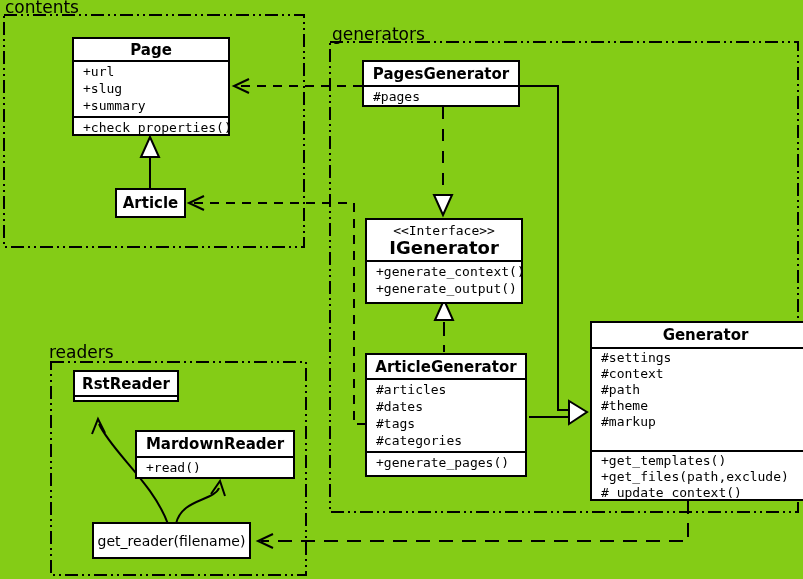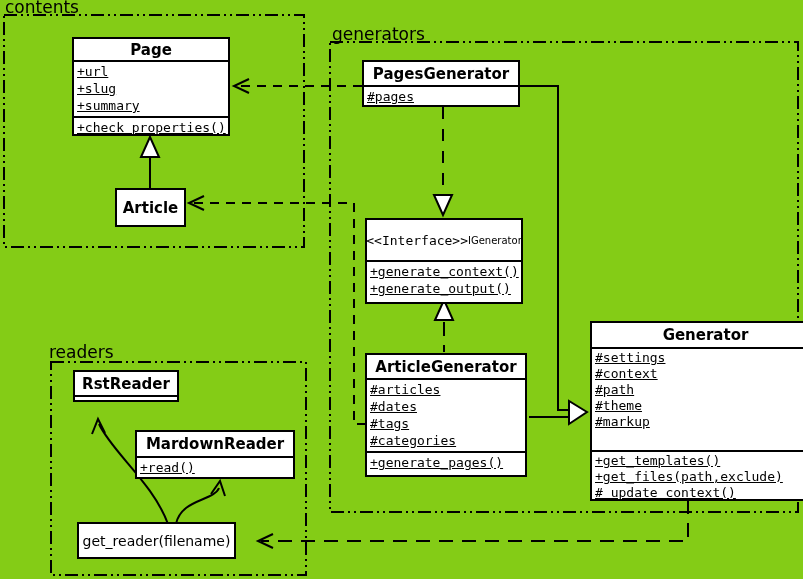--- a/index.html
+++ b/index.html
@@ -4,24 +4,24 @@
 <style>
   html,body{margin:0;padding:0;background:#fff;}
   .canvas{position:relative;width:803px;height:579px;background:#84cc16;
           font-family:"DejaVu Sans",sans-serif;color:#000;overflow:hidden;}
   .layer{position:absolute;left:0;top:0;}
   .pkg-label{position:absolute;font-size:17px;line-height:17px;color:#000;background:transparent;}
   .cls{position:absolute;background:#fff;border:2px solid #000;box-sizing:border-box;
        display:flex;flex-direction:column;overflow:hidden;}
   .cls-title{font-weight:bold;font-size:15px;display:flex;align-items:center;justify-content:center;
              flex:0 0 auto;text-align:center;}
-  .cls-title.two-line{flex-direction:row;justify-content:center;}
+  .cls-title.two-line{flex-direction:column;justify-content:center;}
   .stereotype{font-family:"DejaVu Sans Mono",monospace;font-weight:normal;font-size:13px;line-height:15px;}
-  .big-title{font-weight:normal;font-size:10px;line-height:19px;}
-  .sec{border-top:2px solid #000;padding:1px 2px 0 3px;flex:0 0 auto;overflow:hidden;text-decoration:underline;}
+  .big-title{font-weight:bold;font-size:18px;line-height:19px;}
+  .sec{border-top:2px solid #000;padding:1px 2px 0 9px;flex:0 0 auto;overflow:hidden;}
   .sec.fill{flex:1 1 auto;}
   .row{font-family:"DejaVu Sans Mono",monospace;font-size:13px;line-height:17px;white-space:pre;}
   .tight .row{line-height:16px;}
   .plain-box{position:absolute;background:#fff;border:2px solid #000;box-sizing:border-box;
              display:flex;align-items:center;justify-content:center;font-size:14px;}
 </style>
 </head>
 <body>
 
 <div class="canvas">
@@ -88,21 +88,21 @@
     <div class="sec" style="height:53px">
       <div class="row">+url</div>
       <div class="row">+slug</div>
       <div class="row">+summary</div>
     </div>
     <div class="sec fill">
       <div class="row">+check_properties()</div>
     </div>
   </div>
 
-  <div class="cls" style="left:115px;top:188px;width:71px;height:39px">
+  <div class="cls" style="left:115px;top:188px;width:71px;height:30px">
     <div class="cls-title" style="flex:1">Article</div>
   </div>
 
   <div class="cls" style="left:362px;top:60px;width:158px;height:47px">
     <div class="cls-title" style="height:23px">PagesGenerator</div>
     <div class="sec fill">
       <div class="row">#pages</div>
     </div>
   </div>
 
@@ -153,17 +153,17 @@
     </div>
   </div>
 
   <div class="cls" style="left:135px;top:430px;width:160px;height:49px">
     <div class="cls-title" style="height:24px">MardownReader</div>
     <div class="sec fill">
       <div class="row">+read()</div>
     </div>
   </div>
 
-  <div class="plain-box" style="left:77px;top:522px;width:159px;height:37px">
+  <div class="plain-box" style="left:92px;top:522px;width:159px;height:37px">
     <span>get_reader(filename)</span>
   </div>
 
 </div>
 
 </body></html>

